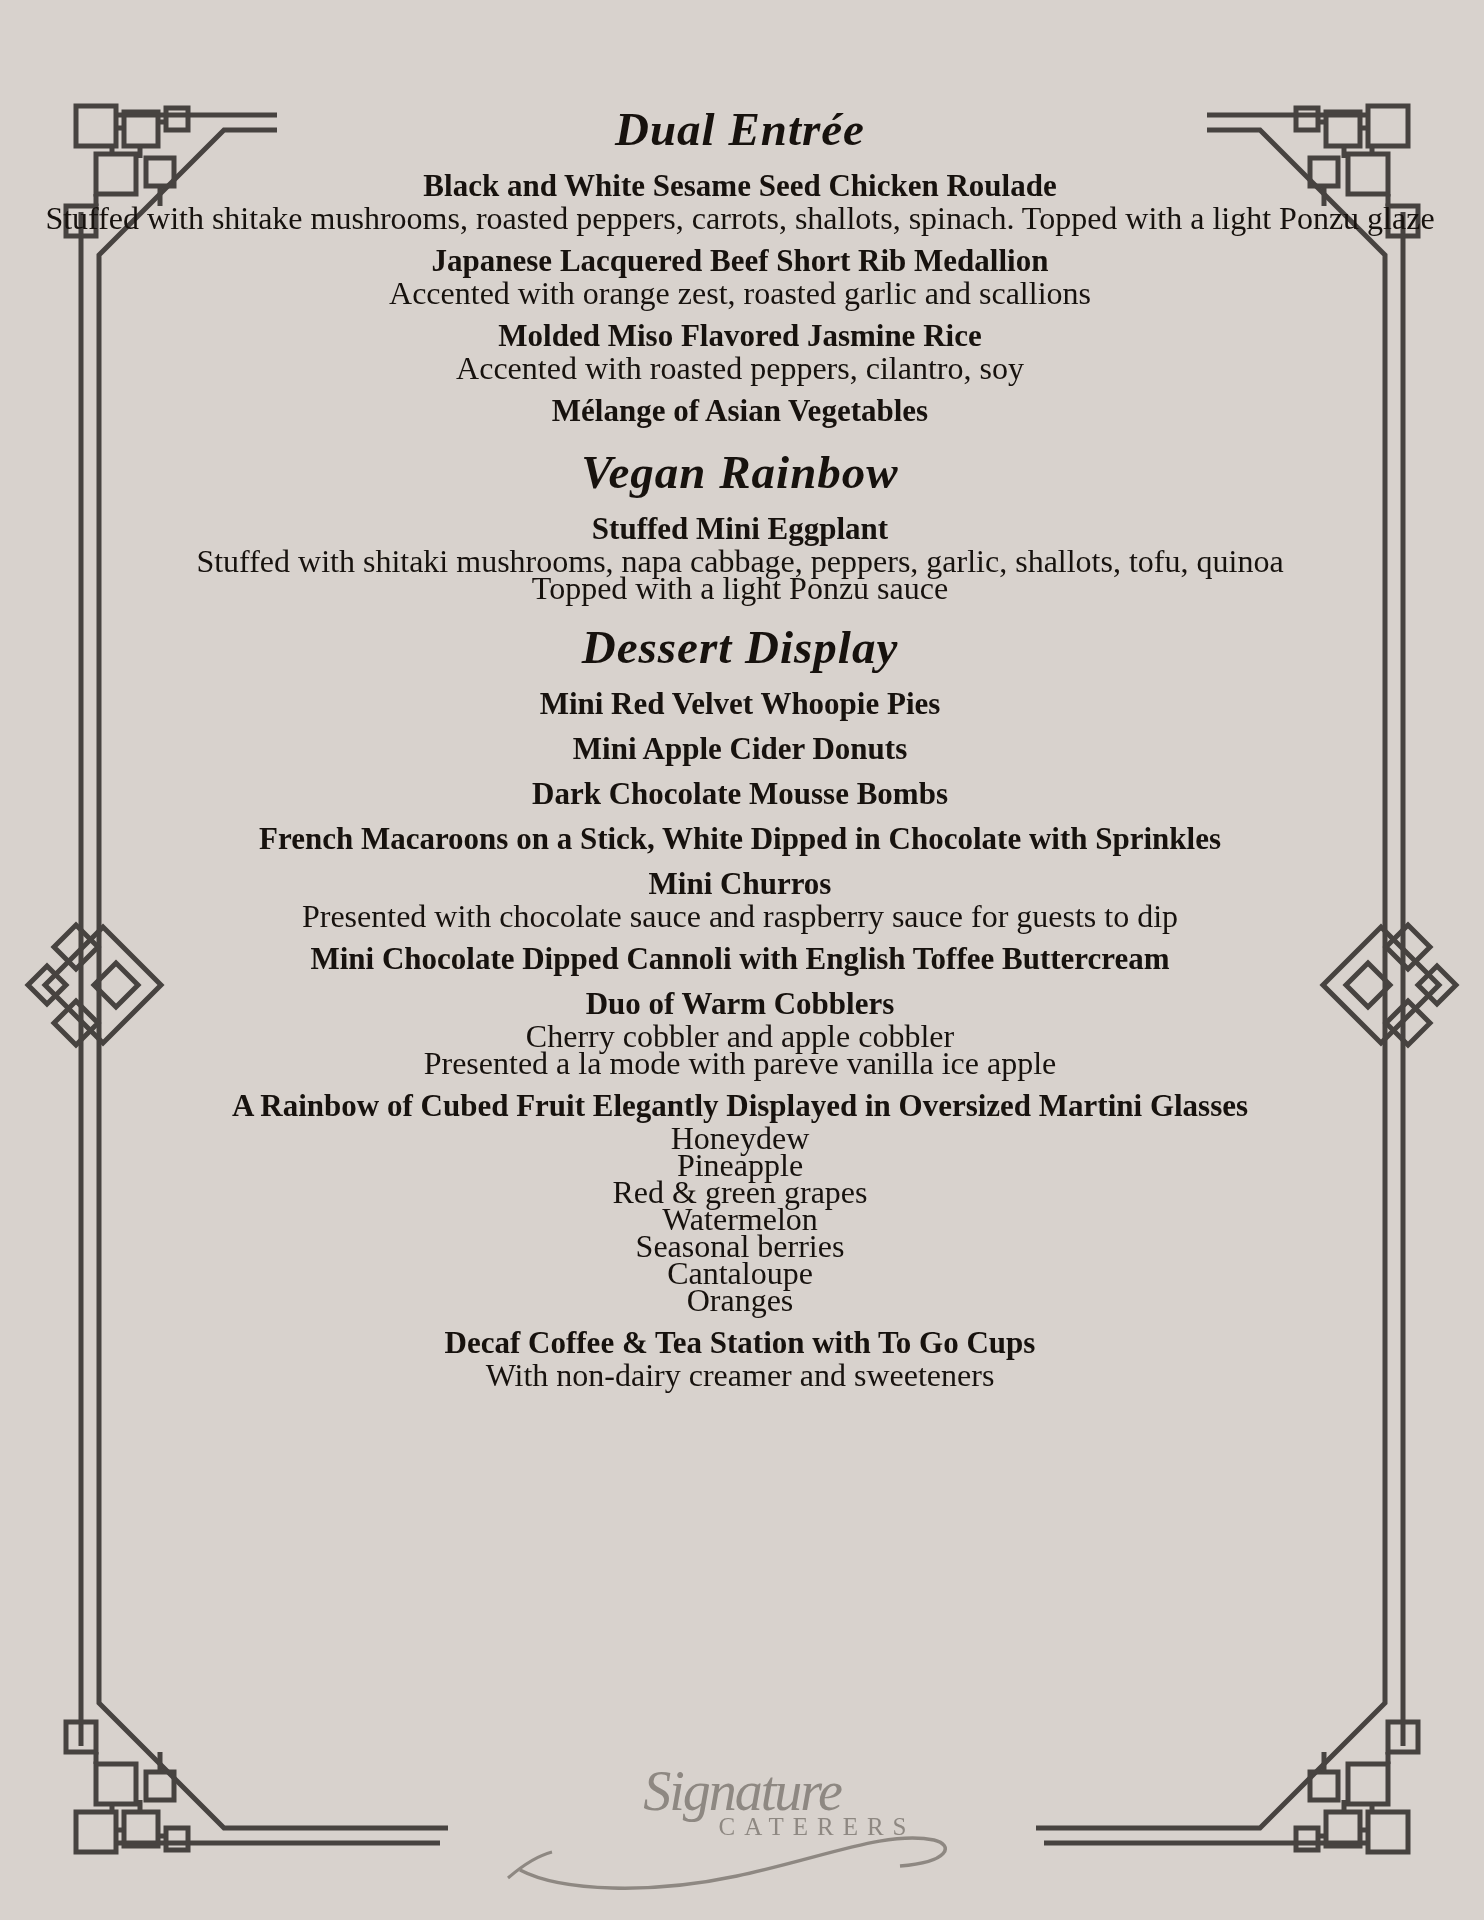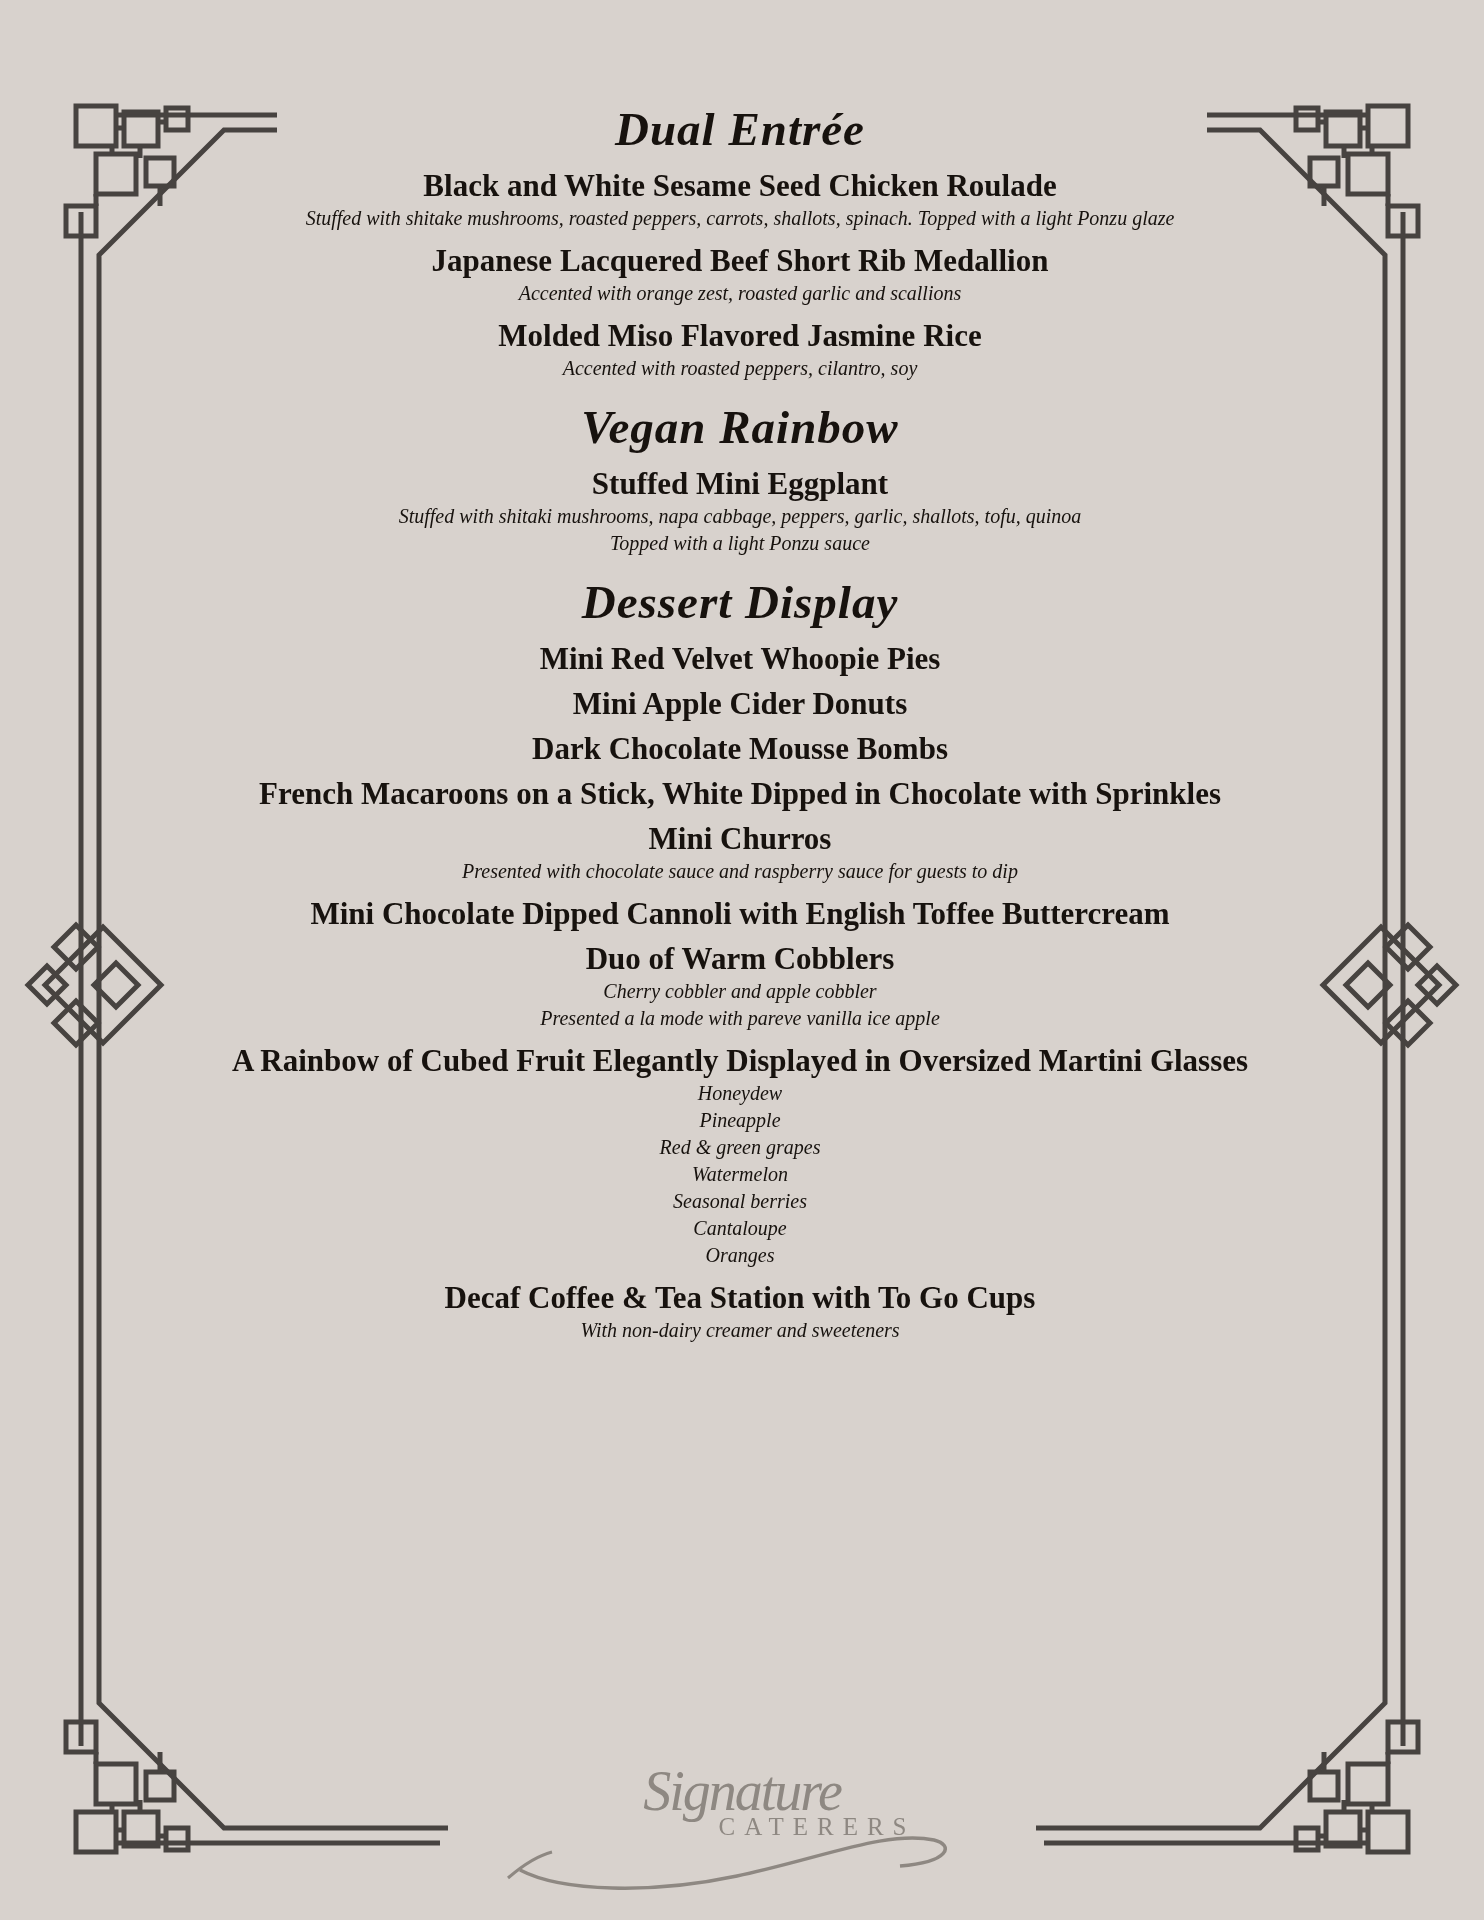--- a/index.html
+++ b/index.html
@@ -30,22 +30,21 @@
     letter-spacing:1px;
   }
   .item{margin-bottom:13px;text-align:center;}
   .item-name{
     font-weight:bold;
     font-size:31px;line-height:32px;
     margin-bottom:3px;
     white-space:nowrap;
   }
   .item-desc{
-    font-style:italic;
-    font-size:20px;line-height:27px;
+    font-size:32px;line-height:27px;
     white-space:nowrap;
   }
   .logo{
     position:absolute;
     left:50%;top:1756px;
     transform:translateX(-50%);
     width:480px;height:160px;
     color:#8e8882;
     text-align:center;
   }
@@ -131,20 +130,23 @@
     <div class="item">
       <div class="item-name">Japanese Lacquered Beef Short Rib Medallion</div>
       <div class="item-desc">Accented with orange zest, roasted garlic and scallions</div>
     </div>
 
     <div class="item">
       <div class="item-name">Molded Miso Flavored Jasmine Rice</div>
       <div class="item-desc">Accented with roasted peppers, cilantro, soy</div>
     </div>
 
+    <div class="item">
+      <div class="item-name">Mélange of Asian Vegetables</div>
+    </div>
   </section>
 
   <section class="menu-section">
     <h1 class="menu-heading">Vegan Rainbow</h1>
 
     <div class="item">
       <div class="item-name">Stuffed Mini Eggplant</div>
       <div class="item-desc">Stuffed with shitaki mushrooms, napa cabbage, peppers, garlic, shallots, tofu, quinoa</div>
       <div class="item-desc">Topped with a light Ponzu sauce</div>
     </div>

